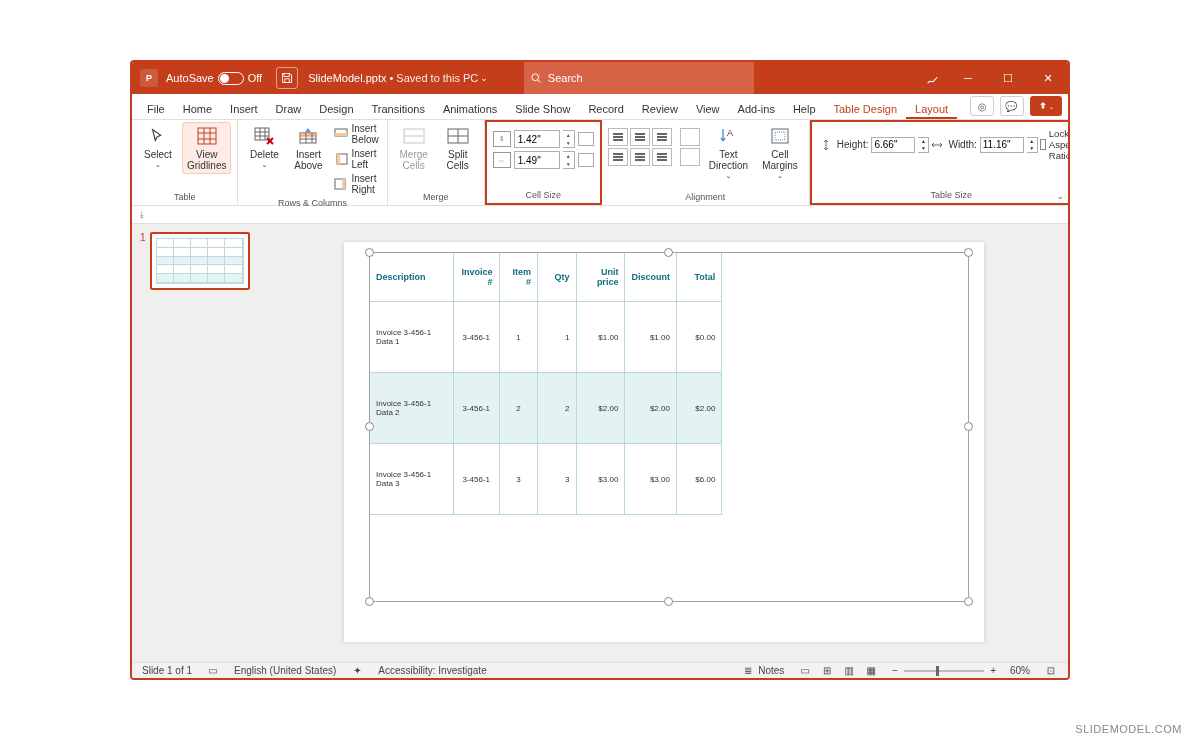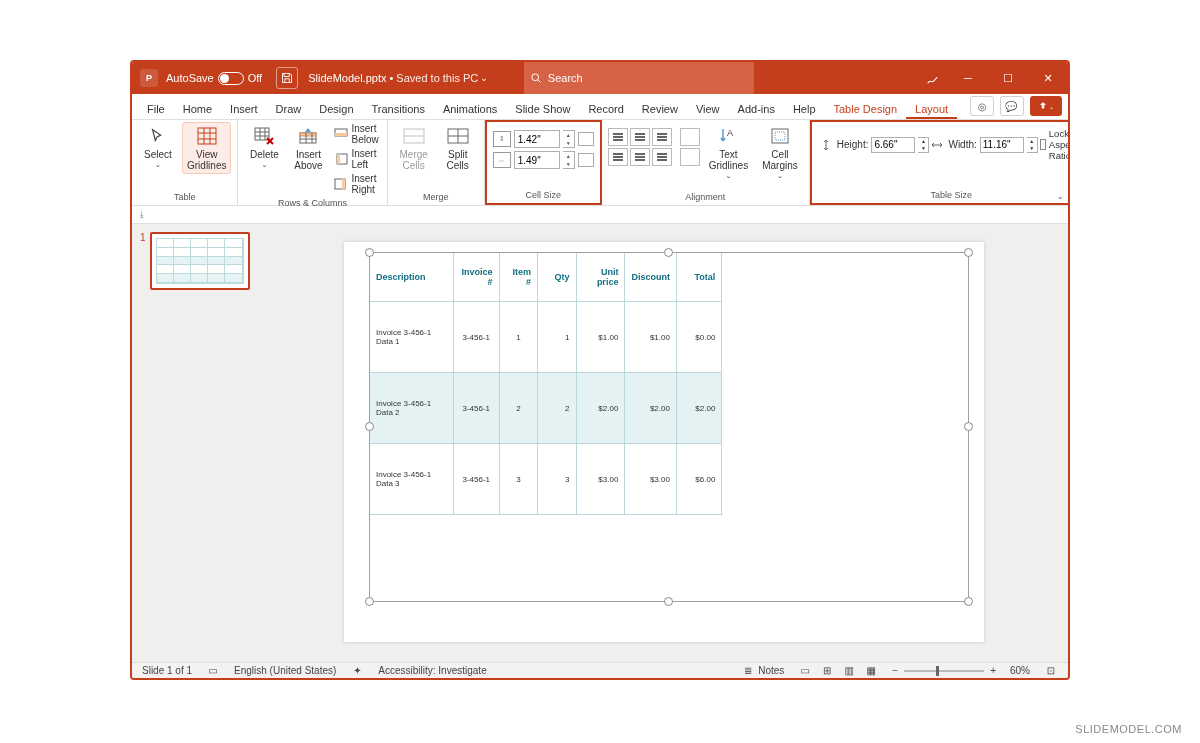--- a/index.html
+++ b/index.html
@@ -354,21 +354,21 @@
           <div></div>
         </div>
         <div class="big-btn">
           <div class="ic">
               <svg width="20" height="20" viewBox="0 0 20 20">
                 <path d="M5 3v12M5 15l-2-3M5 15l2-3" stroke="#5b9bd5" stroke-width="1.5" fill="none"></path>
                 <text x="9" y="10" font-size="9" fill="#444">A</text>
               </svg>
             </div>
           <span style="white-space:pre-line;">Text
-Gridlines</span>
+Direction</span>
             <span class="cv">⌄</span>
         </div>
         <div class="big-btn">
           <div class="ic">
               <svg width="20" height="18" viewBox="0 0 20 18">
                 <rect x="2" y="2" width="16" height="14" fill="none" stroke="#666"></rect>
                 <rect x="5" y="5" width="10" height="8" fill="none" stroke="#5b9bd5" stroke-dasharray="1 1"></rect>
               </svg>
             </div>
           <span style="white-space:pre-line;">Cell

